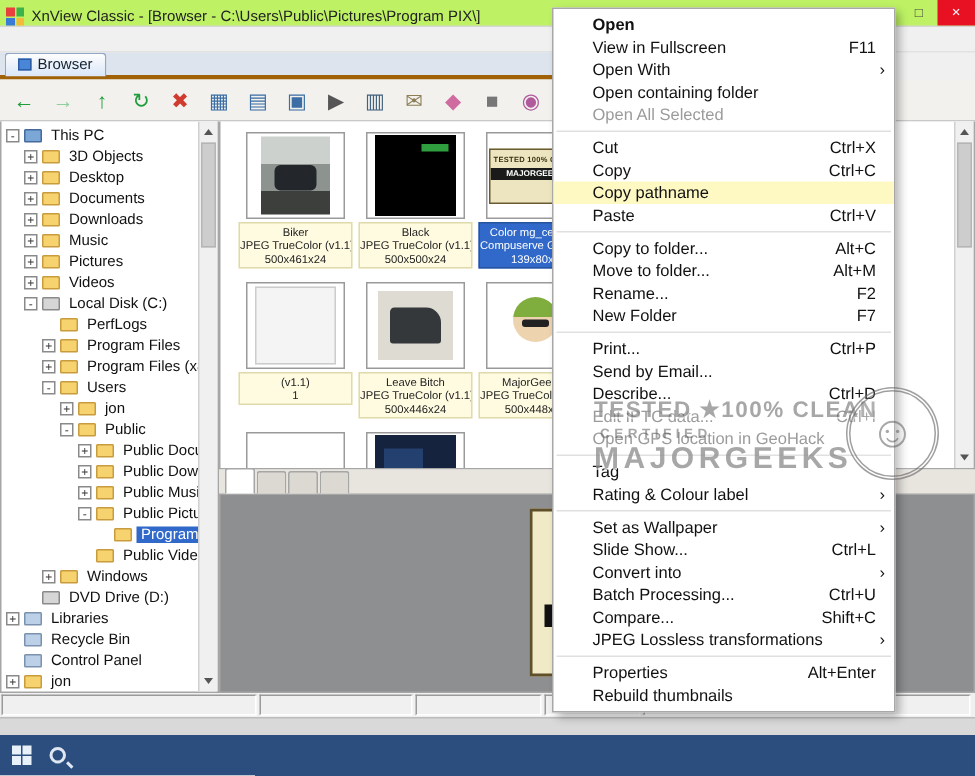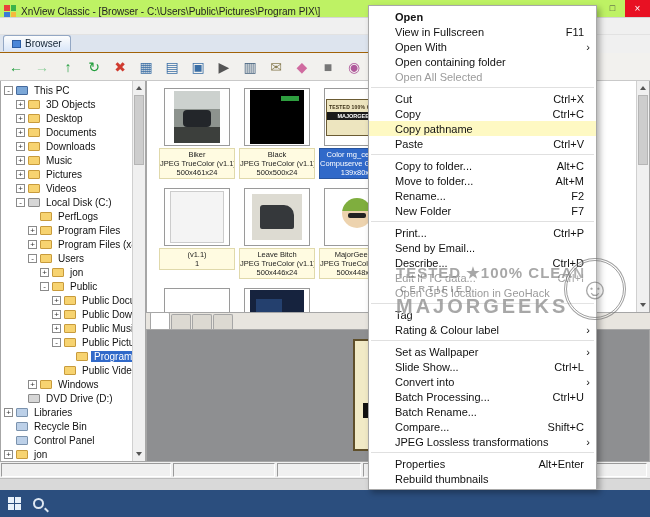--- a/index.html
+++ b/index.html
@@ -12,21 +12,21 @@
 .app-icon i{display:block}
 .app-icon i:nth-child(1){background:#e8413c}.app-icon i:nth-child(2){background:#3bb24a}
 .app-icon i:nth-child(3){background:#3a7bd5}.app-icon i:nth-child(4){background:#f5b93c}
 .win-btns{margin-left:auto;display:flex;height:18px}
 .win-btn{width:25px;height:18px;display:flex;align-items:center;justify-content:center;font-size:9px;color:#444}
 .win-btn.close{background:#e81123;color:#fff;font-size:10px}
 
 #menubar{position:absolute;left:0;top:18px;width:650px;height:17px;background:#f0f0f0;display:flex;align-items:center;font-size:10.5px;color:#111;border-bottom:1px solid #e2e2e2}
 .mb-item{padding:0 8px;height:100%;display:flex;align-items:center}
 
-#tabrow{position:absolute;left:0;top:35px;width:514px;height:18px;background:#dde4ee;border-bottom:1px solid #a16207;display:flex;align-items:flex-start}
+#tabrow{position:absolute;left:0;top:35px;width:514px;height:18px;background:#dde4ee;border-bottom:3px solid #a16207;display:flex;align-items:center}
 .browser-tab{height:16px;margin-left:3px;background:linear-gradient(#fdfdfd,#d9e6f8);border:1px solid #93a7c4;border-bottom:none;border-radius:3px 3px 0 0;display:flex;align-items:center;padding:0 8px;font-size:10px;color:#123}
 .tab-ico{width:9px;height:8px;background:#4a86d8;border:1px solid #2c5ca3;margin-right:4px}
 
 #toolbar{position:absolute;left:0;top:53px;width:650px;height:28px;background:#f2f1ee;border-bottom:1px solid #c9c9c9;display:flex;align-items:center;padding-left:4px;gap:2px}
 .tb-btn{width:24px;height:24px;display:flex;align-items:center;justify-content:center;border-radius:2px}
 .tb-glyph{font-size:14px;line-height:1}
 
 #tree-pane{position:absolute;left:0;top:81px;width:146px;height:381px;background:#fff;border:1px solid #a6a6a6;border-top:none;overflow:hidden}
 #tree{position:absolute;left:0;top:0;right:13px;bottom:0;overflow:hidden;padding-top:2px}
 .tree-row{height:14px;display:flex;align-items:center;font-size:10px;color:#111;white-space:nowrap;overflow:hidden}
@@ -636,25 +636,20 @@
         <span>Convert into</span>
         <span class="sc"></span>
         <span class="subarrow">›</span>
       </div>
       <div class="mi">
         <span>Batch Processing...</span>
         <span class="sc">Ctrl+U</span>
         <span class="subarrow"></span>
       </div>
       <div class="mi">
-        <span>Batch Rename...</span>
-        <span class="sc"></span>
-        <span class="subarrow"></span>
-      </div>
-      <div class="mi">
         <span>Compare...</span>
         <span class="sc">Shift+C</span>
         <span class="subarrow"></span>
       </div>
       <div class="mi">
         <span>JPEG Lossless transformations</span>
         <span class="sc"></span>
         <span class="subarrow">›</span>
       </div>
       <div class="mi-sep"></div>

